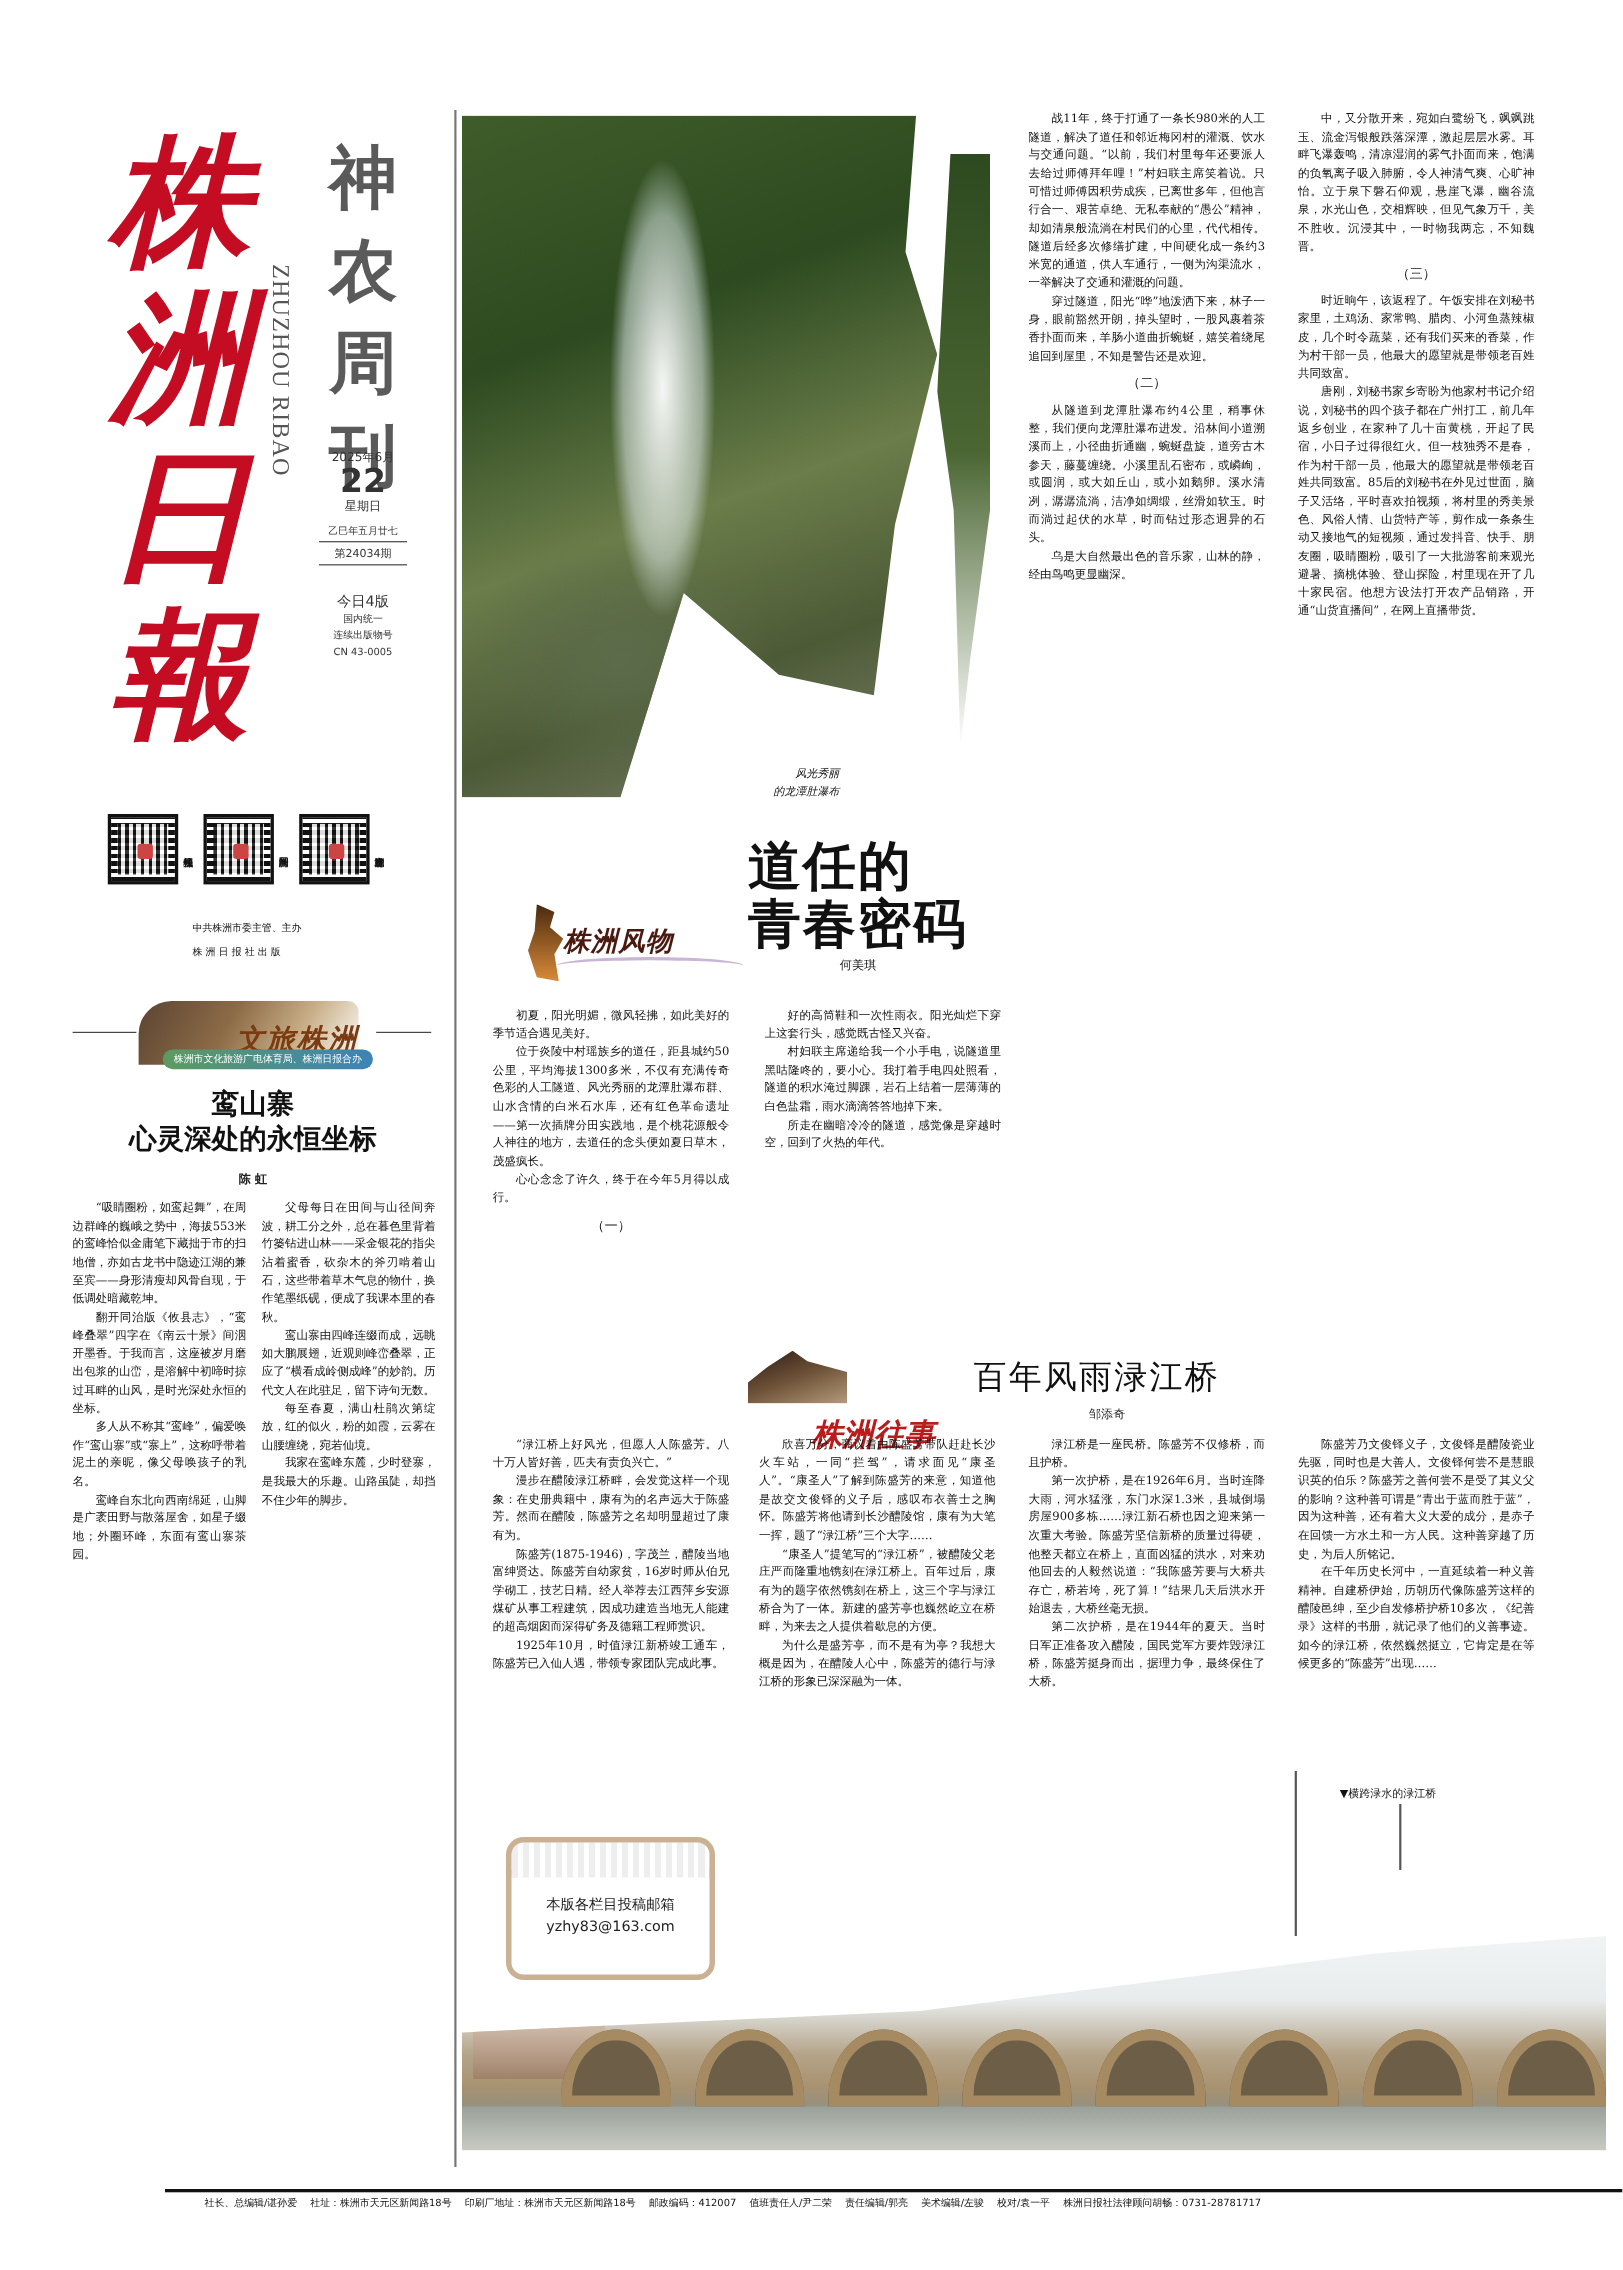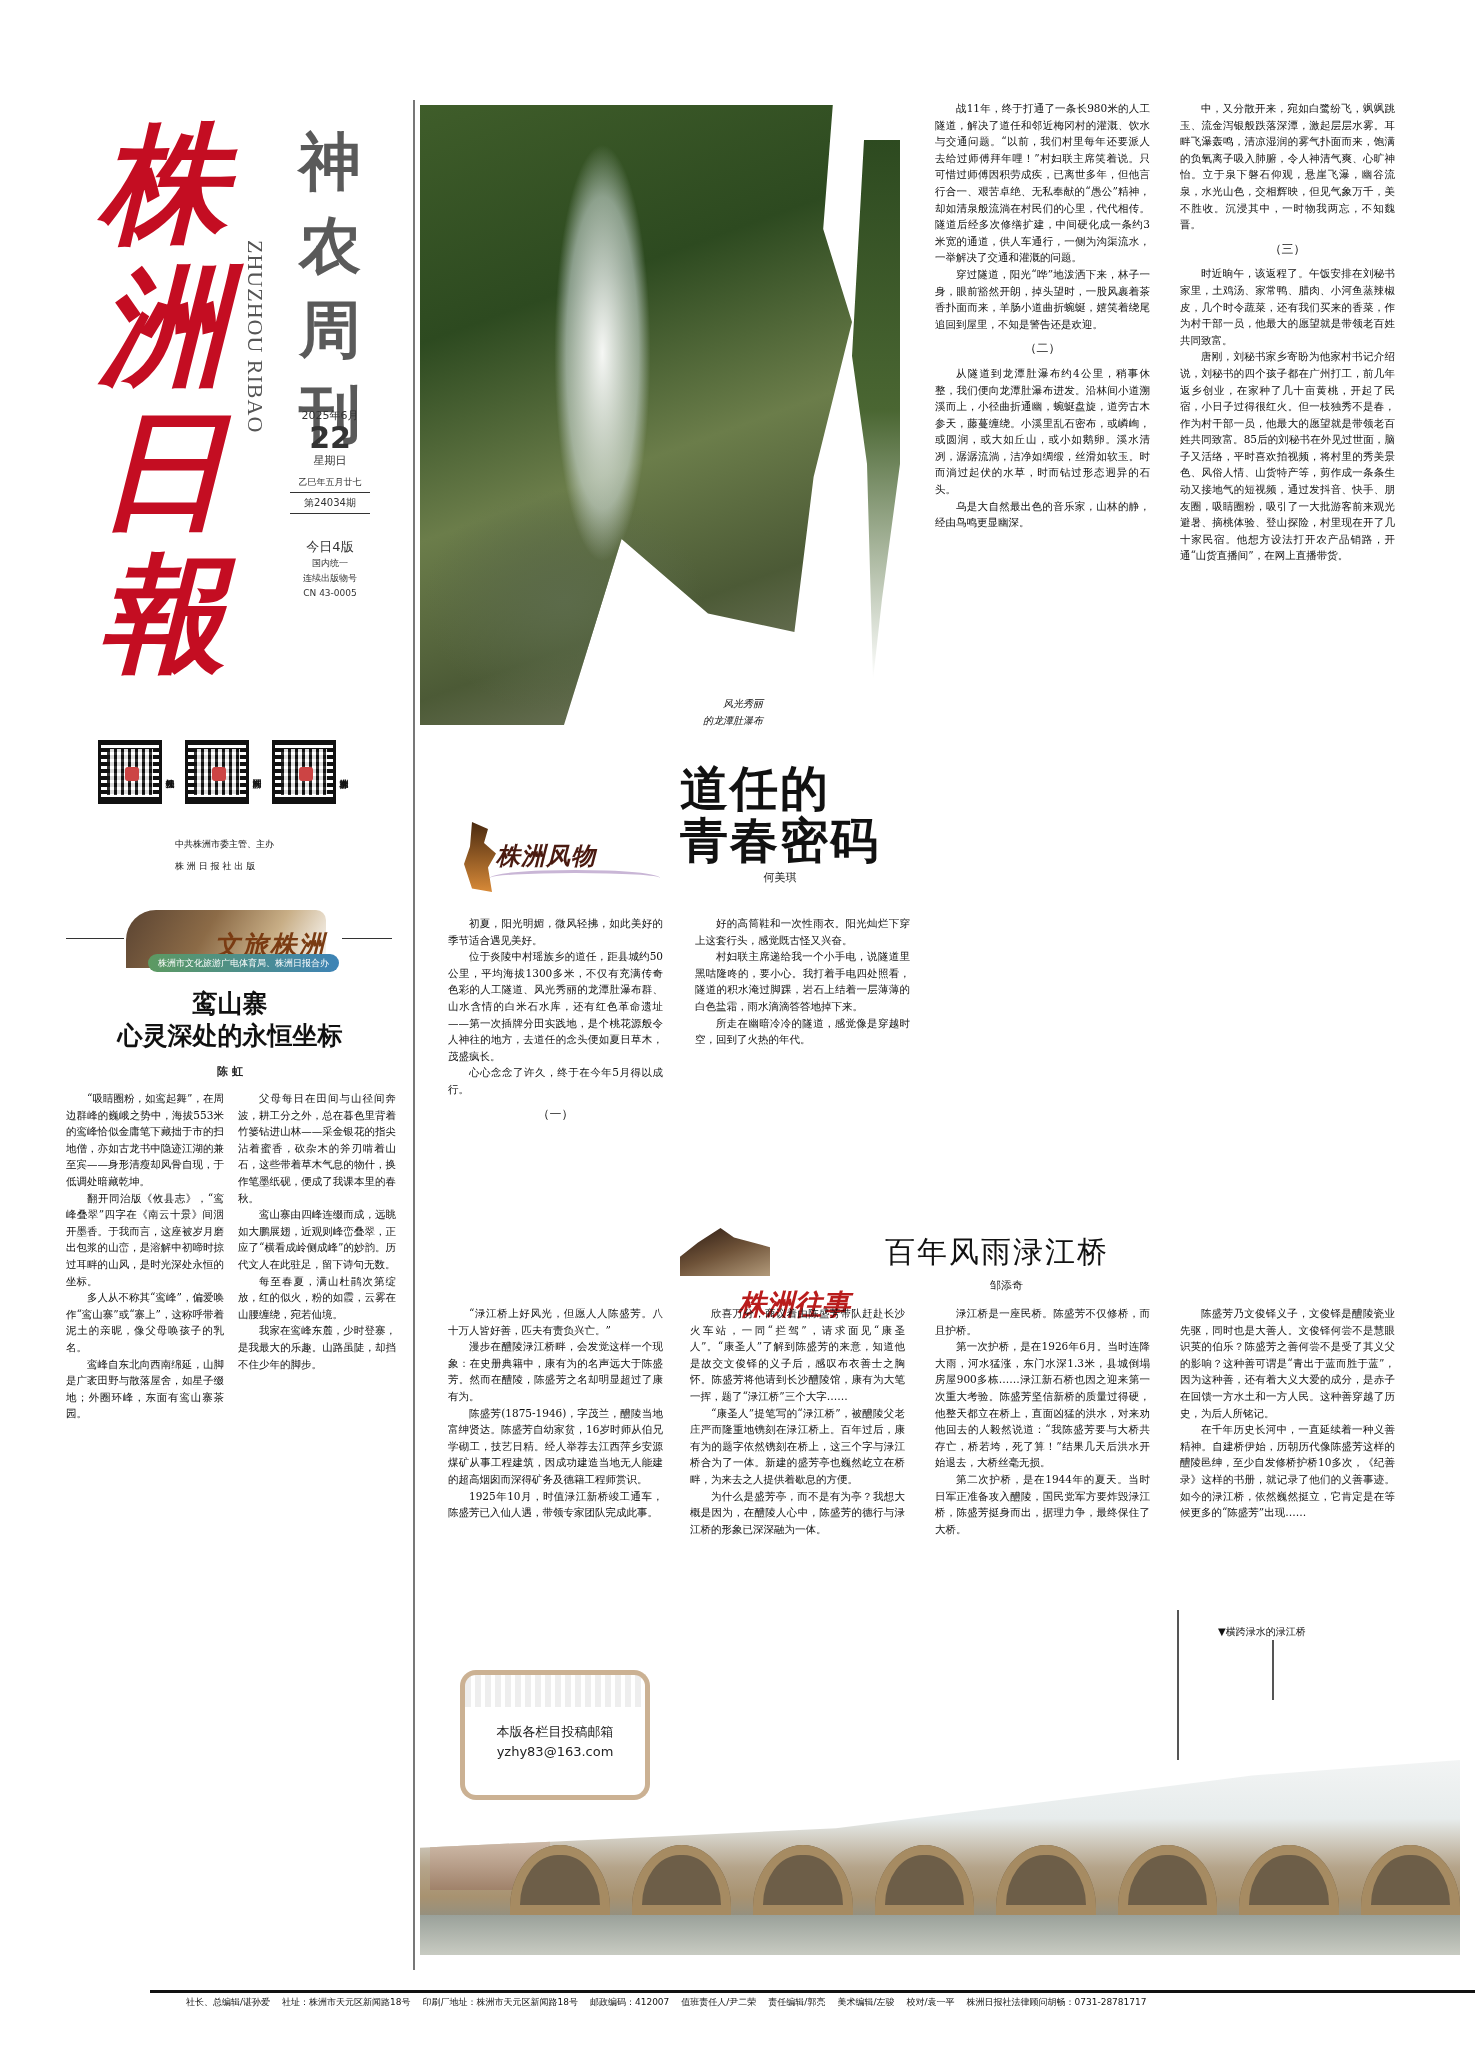--- a/index.html
+++ b/index.html
@@ -54,21 +54,21 @@
   
   .waterfall { left: 420px; top: 105px; width: 480px; height: 620px; overflow: hidden;
       background:
         radial-gradient(ellipse 60px 260px at 38% 40%, rgba(255,255,255,.95), rgba(230,240,245,.5) 60%, transparent 80%),
         radial-gradient(ellipse 200px 160px at 30% 80%, #5c6b4a, transparent 70%),
         linear-gradient(160deg, #3f5d2a 0%, #2d4a20 30%, #6b7d4a 55%, #4c5a36 75%, #8a8a78 100%);
       clip-path: polygon(0 0, 86% 0, 84% 20%, 90% 35%, 82% 60%, 78% 85%, 60% 82%, 42% 70%, 30% 100%, 0 100%); }
   .caption-wf { left: 648px; top: 695px; font-size: 10px; font-style: italic; line-height: 17px; text-align: right; width: 115px; }
   .brush-r { left: 840px; top: 140px; width: 60px; height: 540px; background: linear-gradient(180deg,#2d4a20,#4a6632 50%,transparent); clip-path: polygon(40% 0, 100% 0, 100% 60%, 70% 85%, 55% 100%, 45% 60%, 20% 40%); }
 
-  .fengwu-logo { left: 460px; top: 822px; width: 200px; height: 70px; }
+  .fengwu-logo { left: 476px; top: 822px; width: 200px; height: 70px; }
   .fengwu-logo .map { position: absolute; left: 0; top: 0; width: 40px; height: 70px; background: linear-gradient(180deg,#4a2a10,#d88a38); clip-path: polygon(30% 0,70% 10%,60% 30%,90% 45%,70% 65%,80% 100%,30% 95%,10% 60%,25% 35%); }
   .fengwu-logo .txt { position: absolute; left: 36px; top: 18px; font-family: "DejaVu Sans", sans-serif; font-weight: bold; font-style: italic; font-size: 24px; color: #4a1a10; letter-spacing: 1px; }
   .fengwu-logo .swoosh { position: absolute; left: 30px; top: 48px; width: 170px; height: 16px; border-radius: 50%; border-top: 3px solid #c9b6d6; }
 
   .headline-mid { left: 680px; top: 762px; width: 200px; text-align: left; font-family: "DejaVu Sans", sans-serif; font-weight: bold; font-size: 48px; line-height: 52px; letter-spacing: 2px; }
   .byline-mid { left: 680px; top: 870px; width: 200px; }
 
   
   .wangshi { left: 680px; top: 1228px; width: 180px; height: 50px; }
   .wangshi .pic { position: absolute; left: 0; top: 0; width: 90px; height: 48px; background: linear-gradient(160deg, #2b1a12 0%, #6e5238 50%, #b29a7a 100%); clip-path: polygon(20% 30%, 45% 0, 60% 20%, 100% 40%, 100% 100%, 0 100%, 0 60%); }

